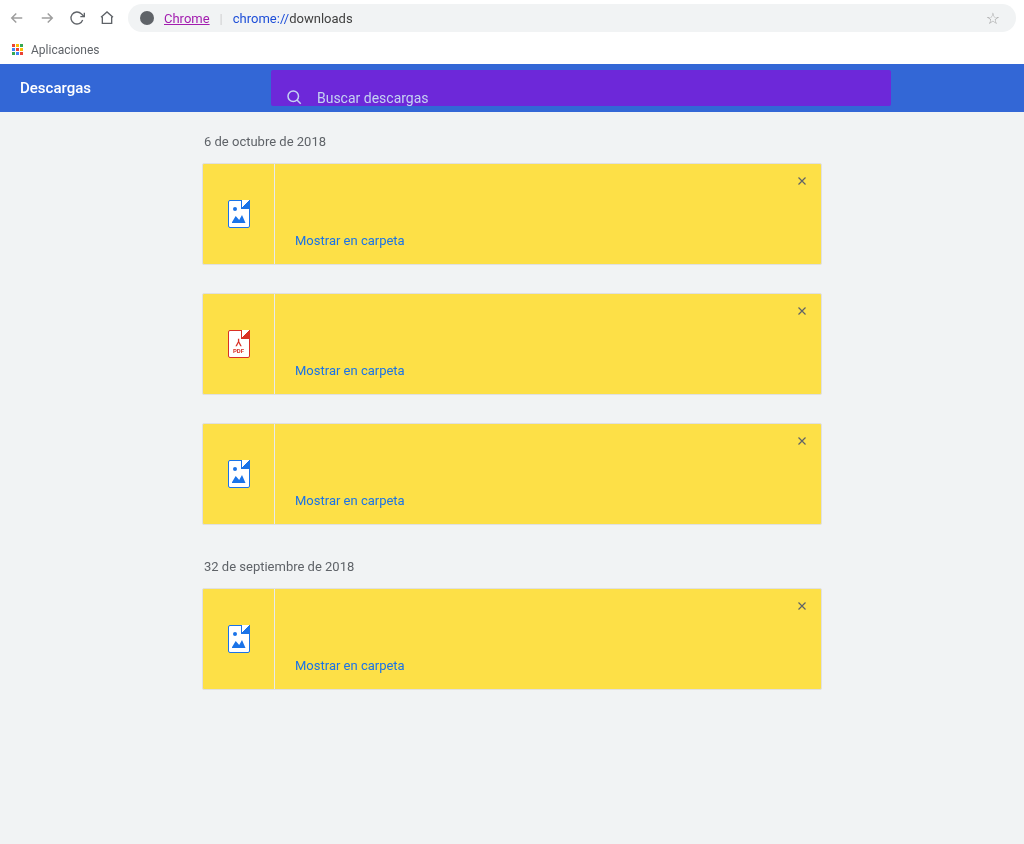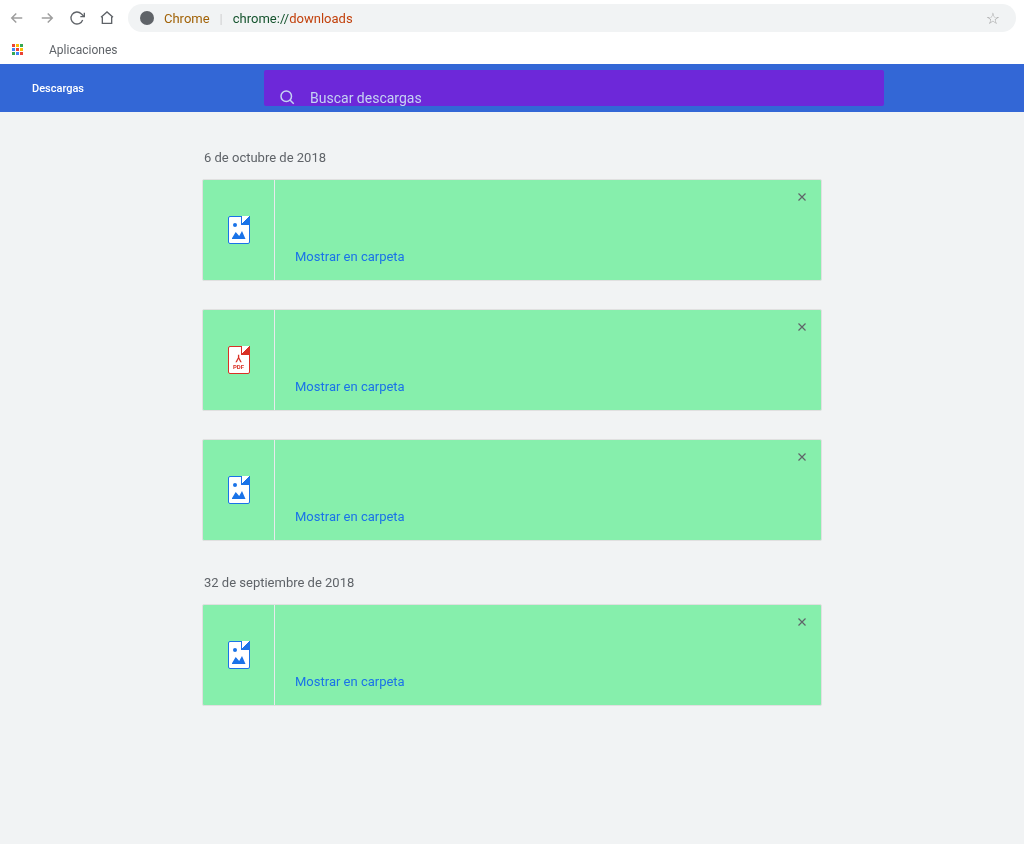--- a/index.html
+++ b/index.html
@@ -4,52 +4,52 @@
   <style>
     * { margin: 0; padding: 0; box-sizing: border-box; font-family: 'Segoe UI', Roboto, Arial, sans-serif; }
     body { background: #fff; width: 1024px; height: 844px; overflow: hidden; }
 
     
     .browser-toolbar { height: 36px; display: flex; align-items: center; padding: 0 8px; gap: 12px; }
     .nav-arrow { width: 18px; height: 18px; display:flex; align-items:center; justify-content:center; color:#9e9e9e; }
     .nav-arrow.enabled { color:#5f6368; }
     .address-bar { flex:1; height:28px; background:#f1f3f4; border-radius:14px; display:flex; align-items:center; padding:0 12px; gap:10px; font-size:13px; color:#5f6368; }
     .chrome-badge { width:14px; height:14px; border-radius:50%; background:#5f6368; display:inline-block; }
-    .addr-label { color:#a16207; }
+    .addr-label { color:#a21caf;text-decoration:underline; }
     .addr-sep { color:#cfcfcf; }
-    .addr-url-muted { color:#14532d; }
-    .addr-url-strong { color:#c2410c; }
+    .addr-url-muted { color:#1d4ed8; }
+    .addr-url-strong { color:#404040; }
     .star-icon { margin-left:auto; color:#9e9e9e; font-size:16px; padding-right:4px; }
 
     
-    .bookmarks-bar { height:28px; display:flex; align-items:center; padding:0 12px; gap:26px; font-size:12px; color:#5f6368; border-bottom:1px solid #fff; }
+    .bookmarks-bar { height:28px; display:flex; align-items:center; padding:0 12px; gap:8px; font-size:12px; color:#5f6368; border-bottom:1px solid #fff; }
     .apps-icon { display:inline-grid; grid-template-columns:repeat(3,3px); grid-template-rows:repeat(3,3px); gap:1px; }
     .apps-icon span:nth-child(1){background:#ea4335;}
     .apps-icon span:nth-child(2){background:#fbbc04;}
     .apps-icon span:nth-child(3){background:#34a853;}
     .apps-icon span:nth-child(4){background:#4285f4;}
     .apps-icon span:nth-child(5){background:#ea4335;}
     .apps-icon span:nth-child(6){background:#fbbc04;}
     .apps-icon span:nth-child(7){background:#34a853;}
     .apps-icon span:nth-child(8){background:#4285f4;}
     .apps-icon span:nth-child(9){background:#ea4335;}
 
     
     .page-header { height:48px; background:#3367d6; display:flex; align-items:center; padding-left:20px; }
-    .page-title { color:#fff; font-size:11px; font-weight:500;margin-left:12px; }
+    .page-title { color:#fff; font-size:15px; font-weight:500; }
     .search-wrap { margin-left:180px; width:620px; height:36px; background:#6d28d9; display:flex; align-items:flex-end; padding:0 14px; gap:14px; border-radius:2px; }
     .search-wrap input { flex:1; background:transparent; border:none; outline:none; color:#fff; font-size:14px; }
     .search-wrap input::placeholder { color:#c5d3f2; }
     .search-icon { color:#c5d3f2; }
 
     
-    .content { background:#f1f3f4; height:calc(844px - 36px - 28px - 48px); padding-top:32px; }
+    .content { background:#f1f3f4; height:calc(844px - 36px - 28px - 48px); padding-top:16px; }
     .group { width:620px; margin:0 auto 28px auto; }
     .group-date { font-size:13px; color:#5f6368; padding:6px 2px 14px 2px; }
-    .card { background:#86efac; border:1px solid #e0e0e0; border-radius:2px; height:102px; display:flex; position:relative; }
+    .card { background:#fde047; border:1px solid #e0e0e0; border-radius:2px; height:102px; display:flex; position:relative; }
     .card-left { width:72px; border-right:1px solid #e8eaed; display:flex; align-items:center; justify-content:center; }
     .card-body { flex:1; padding:16px 20px; display:flex; flex-direction:column; justify-content:flex-end; }
     .show-folder { color:#1a73e8; font-size:13px; cursor:pointer; }
     .close-x { position:absolute; top:10px; right:12px; color:#5f6368; cursor:pointer; font-size:16px; }
 
     
     .file-icon { width:22px; height:28px; border:1px solid #bdbdbd; border-radius:2px; position:relative; background:#fff; }
     .file-icon::before { content:''; position:absolute; top:-1px; right:-1px; width:8px; height:8px; background:linear-gradient(135deg,#fff 50%,#bdbdbd 50%); border-bottom:1px solid #bdbdbd; border-left:1px solid #bdbdbd; }
     .file-icon.img::after { content:''; position:absolute; left:3px; right:3px; bottom:4px; height:10px; background:linear-gradient(to top,#1a73e8,#1a73e8); clip-path:polygon(0 100%,30% 30%,55% 70%,75% 20%,100% 100%); }
     .file-icon.img .sun { position:absolute; top:6px; left:4px; width:4px; height:4px; background:#1a73e8; border-radius:50%; }

